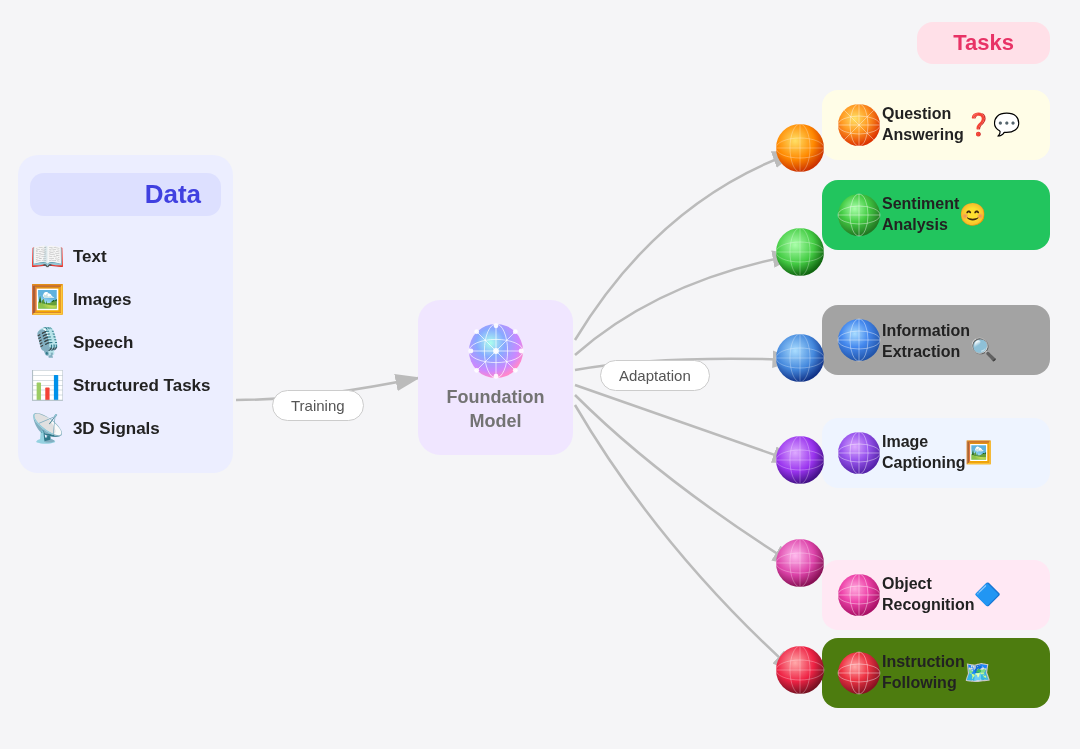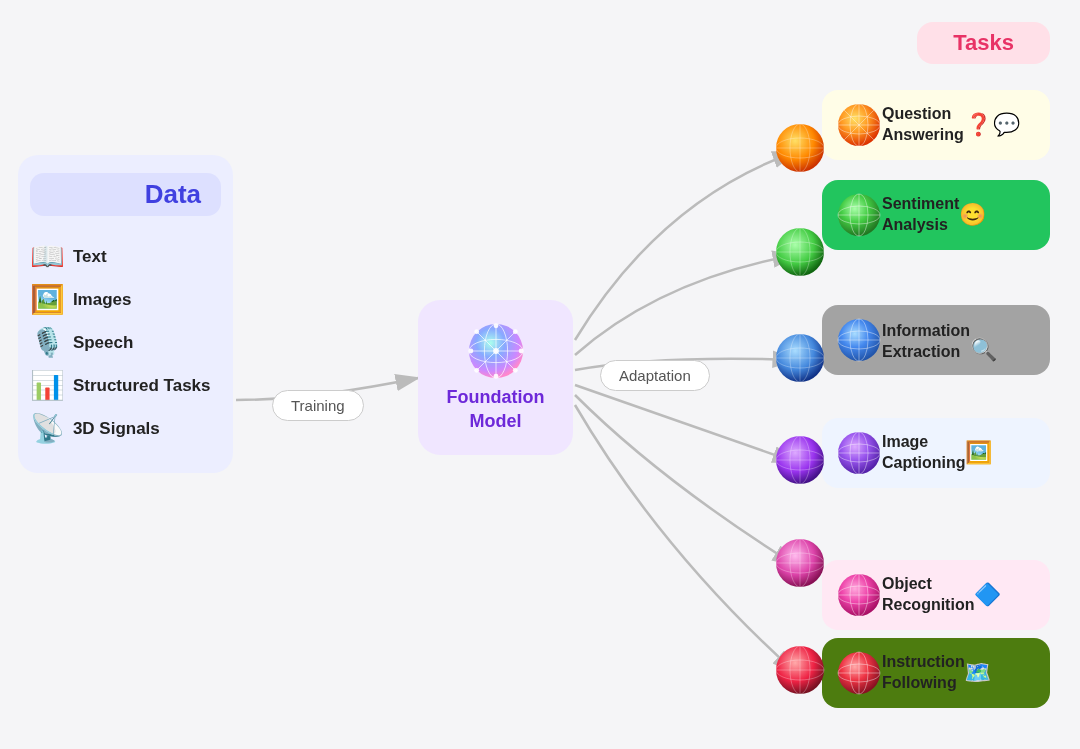--- a/index.html
+++ b/index.html
@@ -72,21 +72,21 @@
       height: 155px;
       background: #f0e6ff;
       border-radius: 22px;
       display: flex;
       flex-direction: column;
       align-items: center;
       justify-content: center;
       text-align: center;
     }
     .foundation-label {
-      color: #6d28d9;
+      color: #737373;
       font-size: 18px;
       font-weight: 800;
       line-height: 1.3;
       margin-top: 6px;
     }
     .fm-orb {
       width: 58px;
       height: 58px;
     }
 

